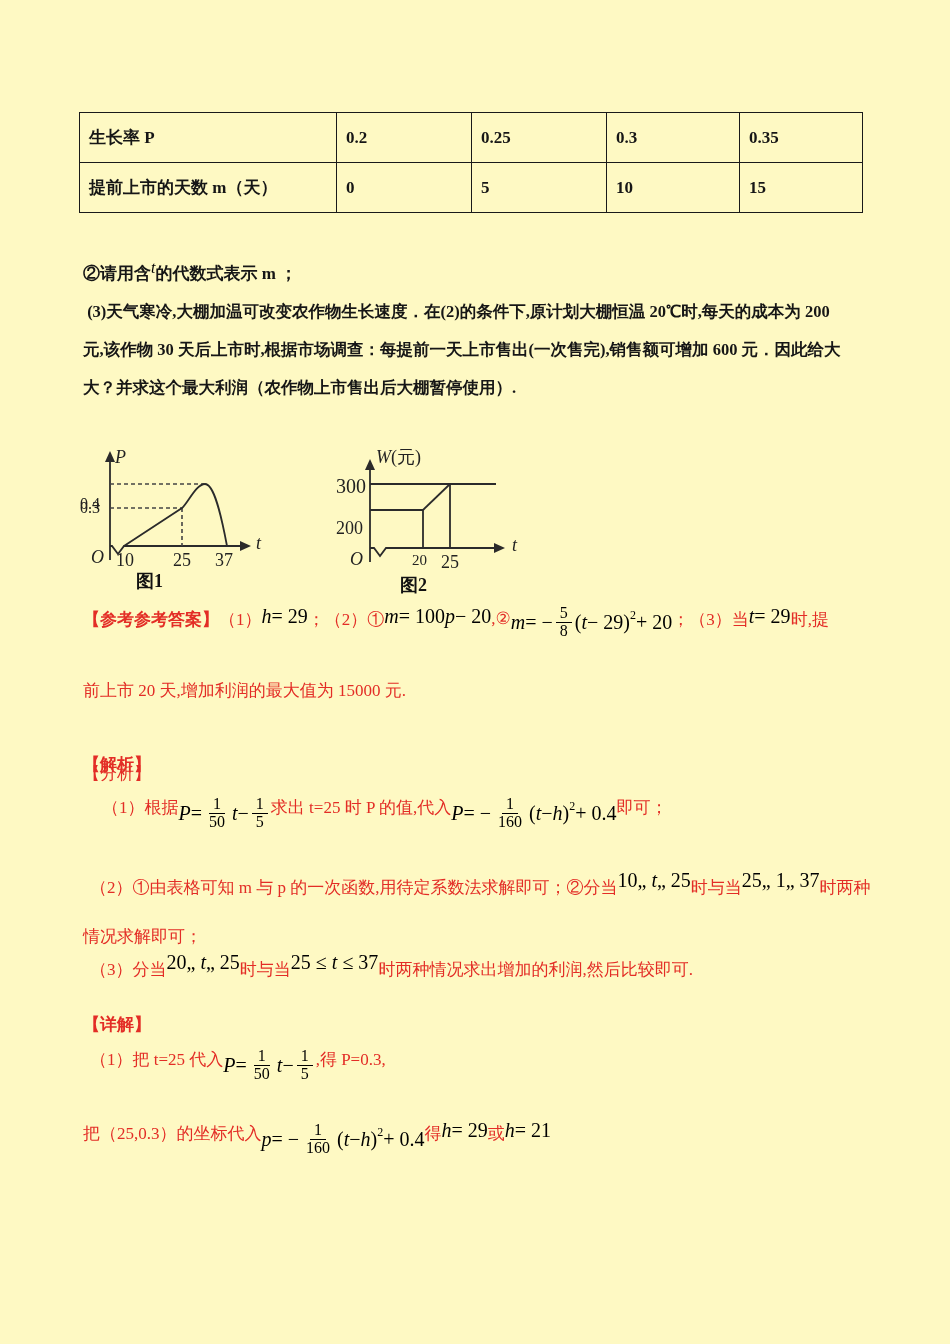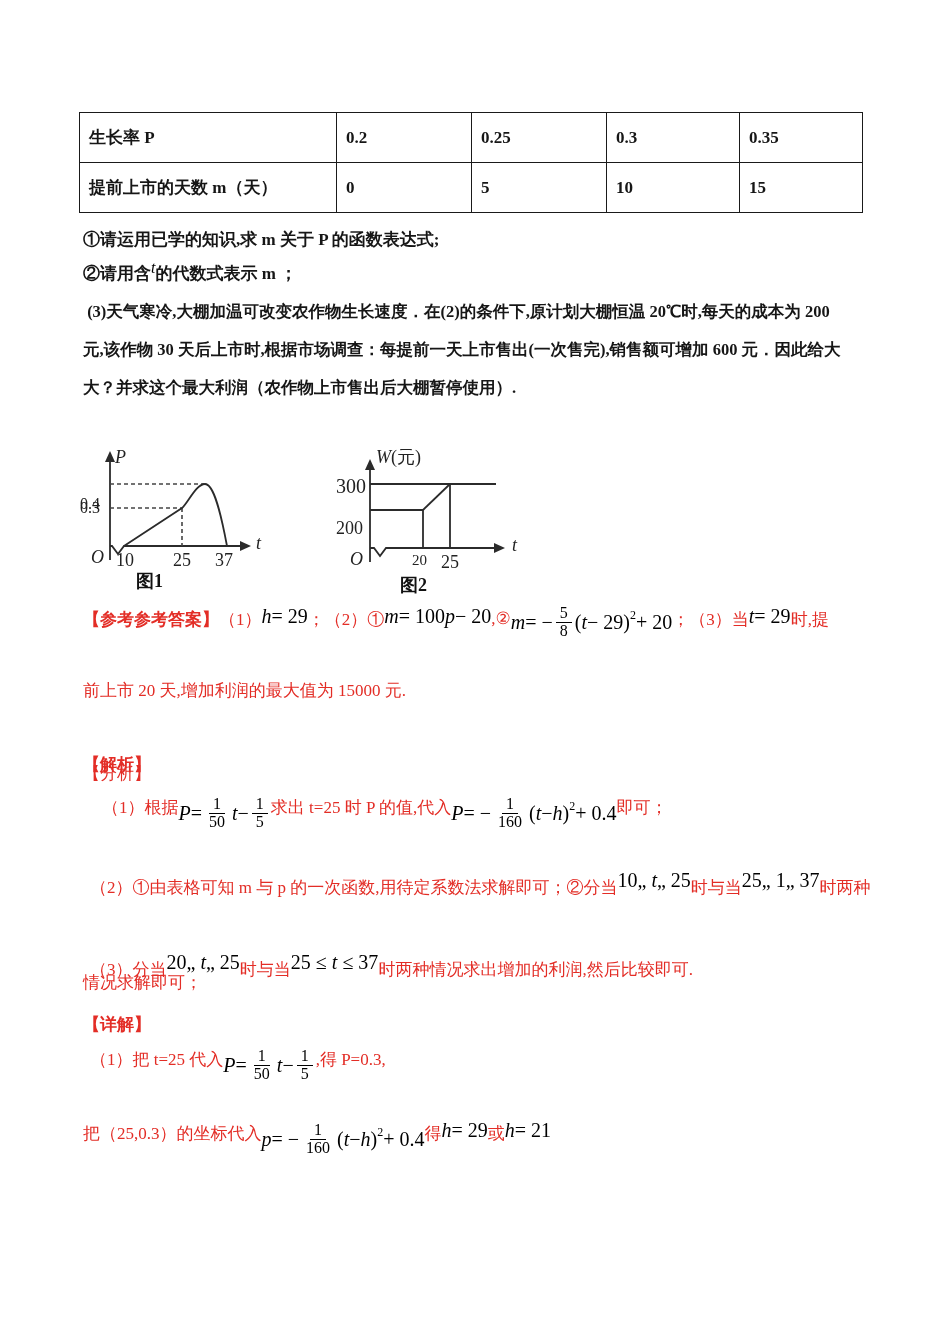--- a/index.html
+++ b/index.html
@@ -1,18 +1,18 @@
 <!DOCTYPE html>
 <html><head>
 <meta charset="utf-8">
 <style>
   :root{ --red:#e32d26; --ink:#161616; }
   *{box-sizing:border-box; margin:0; padding:0;}
   body{background:#888;}
-  .page{position:relative; width:950px; height:1344px; background:#ffffff;
+  .page{position:relative; width:950px; height:1344px; background:#fef9c3;
         font-family:"Liberation Serif", serif; color:var(--ink); overflow:hidden; margin:0 auto;}
   .abs{position:absolute;}
   .nowrap{white-space:pre; }
   .blk{color:var(--ink); font-weight:700;}
   .red{color:var(--red); font-weight:400;}
   .redbold{color:var(--red); font-weight:700;}
   .cn{font-size:17px;}
   .row{display:flex; align-items:flex-start; white-space:pre;}
   
   table.datatable{border-collapse:collapse; table-layout:fixed;}
@@ -61,21 +61,20 @@
     <tr>
       <td>提前上市的天数 m（天）</td>
       <td>0</td>
       <td>5</td>
       <td>10</td>
       <td>15</td>
     </tr>
   </tbody>
     </table>
 
-  <div class="abs blk cn nowrap" style="left:83px; top:228px;">①请运用已学的知识,求 m 关于 P 的函数表达式;</div>
   <div class="abs blk cn row" style="left:83px; top:262px;"><span>②请用含</span><span class="math mi lift-sm" style="font-size:16px;">t</span><span>的代数式表示 m ；</span></div>
 
   <div class="abs" style="left:83px; top:293px; width:800px;">
     <div class="para-line"> (3)天气寒冷,大棚加温可改变农作物生长速度．在(2)的条件下,原计划大棚恒温 20℃时,每天的成本为 200</div>
     <div class="para-line">元,该作物 30 天后上市时,根据市场调查：每提前一天上市售出(一次售完),销售额可增加 600 元．因此给大</div>
     <div class="para-line">大？并求这个最大利润（农作物上市售出后大棚暂停使用）.</div>
   </div>
 
   <div class="fig" style="left:78px; top:448px; width:195px; height:148px;">
     <svg width="195" height="148" viewBox="0 0 195 148">
@@ -136,21 +135,21 @@
   <div class="abs redbold cn" style="left:83px; top:727px;margin-top:26px;">【解析】</div>
   <div class="abs red cn" style="left:83px; top:762px;">【分析】</div>
 
   <div class="abs row cn" style="left:90px; top:796px; height:62px;margin-left:12px;">
     <span class="red">（1）根据</span><span class="math"><i class="mi">P</i> <span>=</span><span class="frac"><span class="fn">1</span><span class="fd">50</span></span><i class="mi">t</i> <span>−</span><span class="frac"><span class="fn">1</span><span class="fd">5</span></span></span><span class="red">求出 t=25 时 P 的值,代入</span><span class="math"><i class="mi">P</i> <span>= −</span><span class="frac"><span class="fn">1</span><span class="fd">160</span></span><span>(</span><i class="mi">t</i> <span>−</span> <i class="mi">h</i><span>)</span><span class="msup">2</span> <span>+ 0.4</span></span><span class="red">即可；</span>
   </div>
 
   <div class="abs row cn" style="left:90px; top:876px; height:44px;">
     <span class="red">（2）①由表格可知 m 与 p 的一次函数,用待定系数法求解即可；②分当</span><span class="math lift"><span>10„ </span><i class="mi">t</i><span>„ 25</span></span><span class="red">时与当</span><span class="math lift"><span>25„ 1„ 37</span></span><span class="red">时两种</span>
   </div>
-  <div class="abs red cn nowrap" style="left:83px; top:925px;margin-top:46px;">情况求解即可；</div>
+  <div class="abs red cn nowrap" style="left:83px; top:925px;">情况求解即可；</div>
 
   <div class="abs row cn" style="left:90px; top:958px; height:44px;">
     <span class="red">（3）分当</span><span class="math lift"><span>20„ </span><i class="mi">t</i><span>„ 25</span></span><span class="red">时与当</span><span class="math lift"><span>25 ≤ </span><i class="mi">t</i><span> ≤ 37</span></span><span class="red">时两种情况求出增加的利润,然后比较即可.</span>
   </div>
 
   <div class="abs redbold cn" style="left:83px; top:1013px;">【详解】</div>
 
   <div class="abs row cn" style="left:90px; top:1048px; height:58px;">
     <span class="red">（1）把 t=25 代入</span><span class="math"><i class="mi">P</i> <span>=</span><span class="frac"><span class="fn">1</span><span class="fd">50</span></span><i class="mi">t</i> <span>−</span><span class="frac"><span class="fn">1</span><span class="fd">5</span></span></span><span class="red">,得 P=0.3,</span>
   </div>

